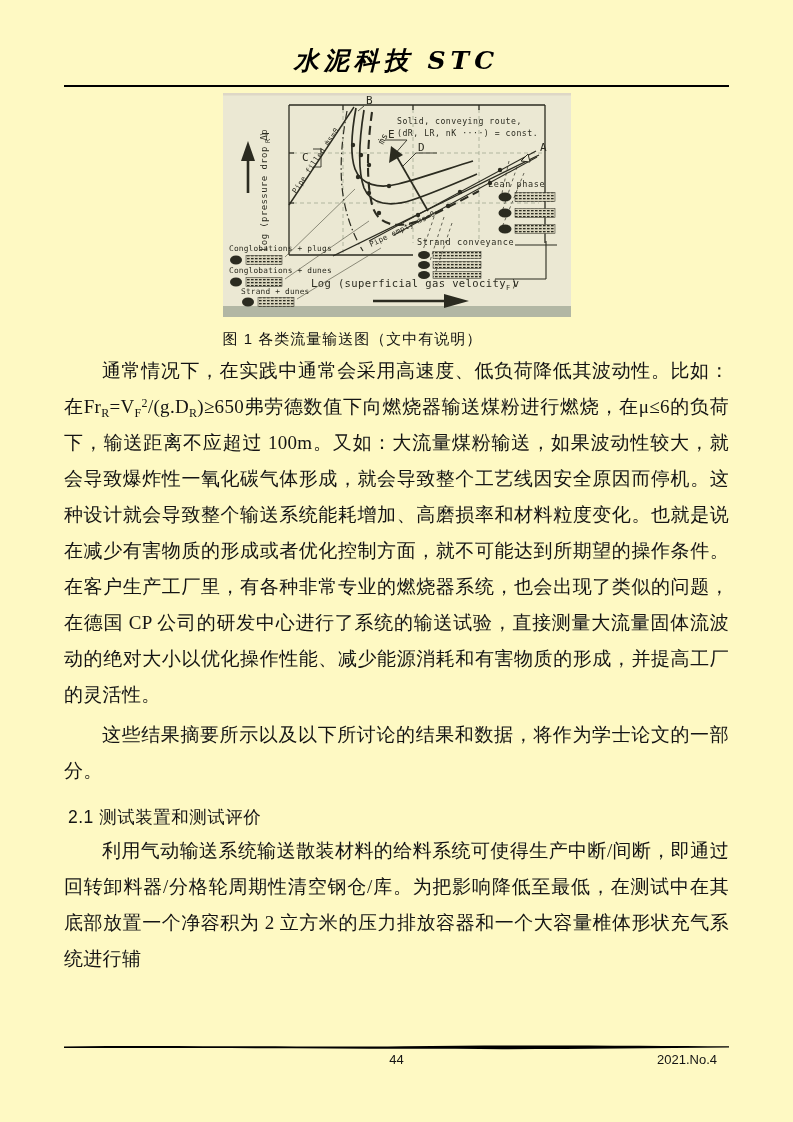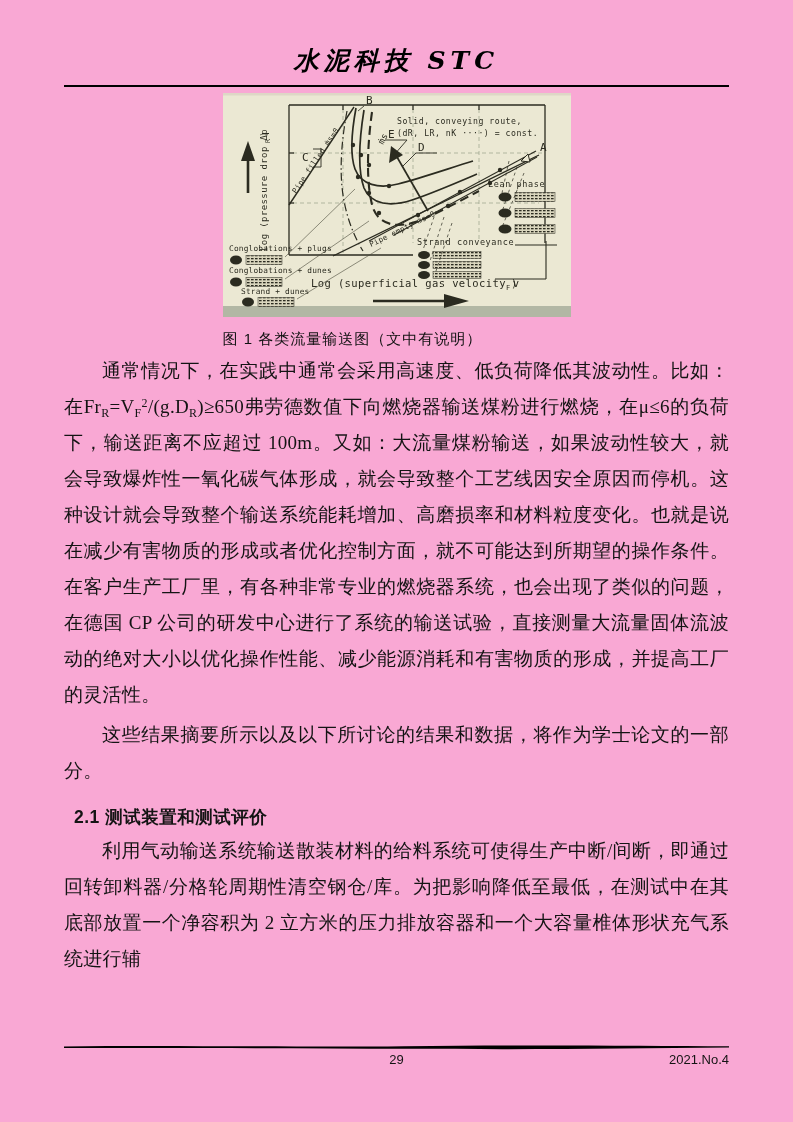--- a/index.html
+++ b/index.html
@@ -1,40 +1,40 @@
 <!DOCTYPE html>
 <html><head>
 <meta charset="utf-8">
 <style>
   html,body { margin:0; padding:0; background:#888; }
-  .page { width:793px; height:1122px; background:#f9a8d4; position:relative;
+  .page { width:793px; height:1122px; background:#fef9c3; position:relative;
           font-family:"Liberation Serif", serif; color:#141414; overflow:hidden; margin:0 auto; }
   .content { padding:0 64px; }
   .journal-title { text-align:center; padding-top:44px; font-family:"DejaVu Serif", serif;
           font-style:italic; font-weight:bold; font-size:25px; letter-spacing:5px; color:#000; }
   .rule { border:none; border-top:2.6px solid #000; margin:8px 0 0 0; }
   p.body { font-size:19px; line-height:36px; text-align:justify; margin:4px 0 0 0;
           letter-spacing:0.3px; }
   p.indent { text-indent:2em; }
   p.body sub { font-size:12px; vertical-align:-4px; line-height:0; }
   p.body sup { font-size:12px; vertical-align:6px; line-height:0; }
   .it { }
   figure.fig { width:348px; margin:6px auto 0 auto; padding:0; }
   figcaption { text-align:left; font-family:"Liberation Sans", sans-serif; font-size:15px;
           margin-top:9px; color:#111; letter-spacing:1px; }
   h2.sec { font-family:"Liberation Sans", sans-serif; font-size:21px; font-weight:bold;
           margin:18px 0 0 0; letter-spacing:1px; }
-  h3.sec { font-family:"Liberation Sans", sans-serif; font-size:17.5px; font-weight:bold;
-          margin:16px 0 0 10px; letter-spacing:0.5px; }
+  h3.sec { font-family:"Liberation Sans", sans-serif; font-size:17.5px; font-weight:normal;
+          margin:16px 0 0 4px; letter-spacing:0.5px; }
   .footer { position:absolute; left:64px; right:64px; top:1044px; }
   .footer-line { display:block; }
   .footer-row { position:relative; font-family:"Liberation Sans", sans-serif; font-size:13px;
           margin-top:1px; height:18px; }
   .page-num { position:absolute; left:50%; transform:translateX(-50%); }
-  .issue { position:absolute; right:0; }
+  .issue { position:absolute; right:12px; }
   svg text { font-family:"DejaVu Sans Mono", monospace; fill:#2b2b20; }
 </style>
 </head>
 <body>
 
 <div class="page">
   <div class="content">
 
     <div class="journal-title">水泥科技 STC</div>
     <hr class="rule">
@@ -198,17 +198,17 @@
 
     <p class="body indent">利用气动输送系统输送散装材料的给料系统可使得生产中断/间断，即通过回转卸料器/分格轮周期性清空钢仓/库。为把影响降低至最低，在测试中在其底部放置一个净容积为 2 立方米的压力排放容器和一个大容量椎体形状充气系统进行辅</p>
 
   </div>
 
   <div class="footer">
     <svg class="footer-line" width="665" height="7" viewBox="0 0 665 7">
       <path d="M0,2.4 C120,0.8 240,3.6 340,2.2 C470,0.6 580,2 665,2.2 L665,3.6 C560,4.6 470,5.8 345,4.8 C220,3.8 100,4.2 0,4.0 Z" fill="#000"></path>
     </svg>
     <div class="footer-row">
-      <span class="page-num">29</span>
+      <span class="page-num">44</span>
       <span class="issue">2021.No.4</span>
     </div>
   </div>
 </div>
 
 </body></html>

